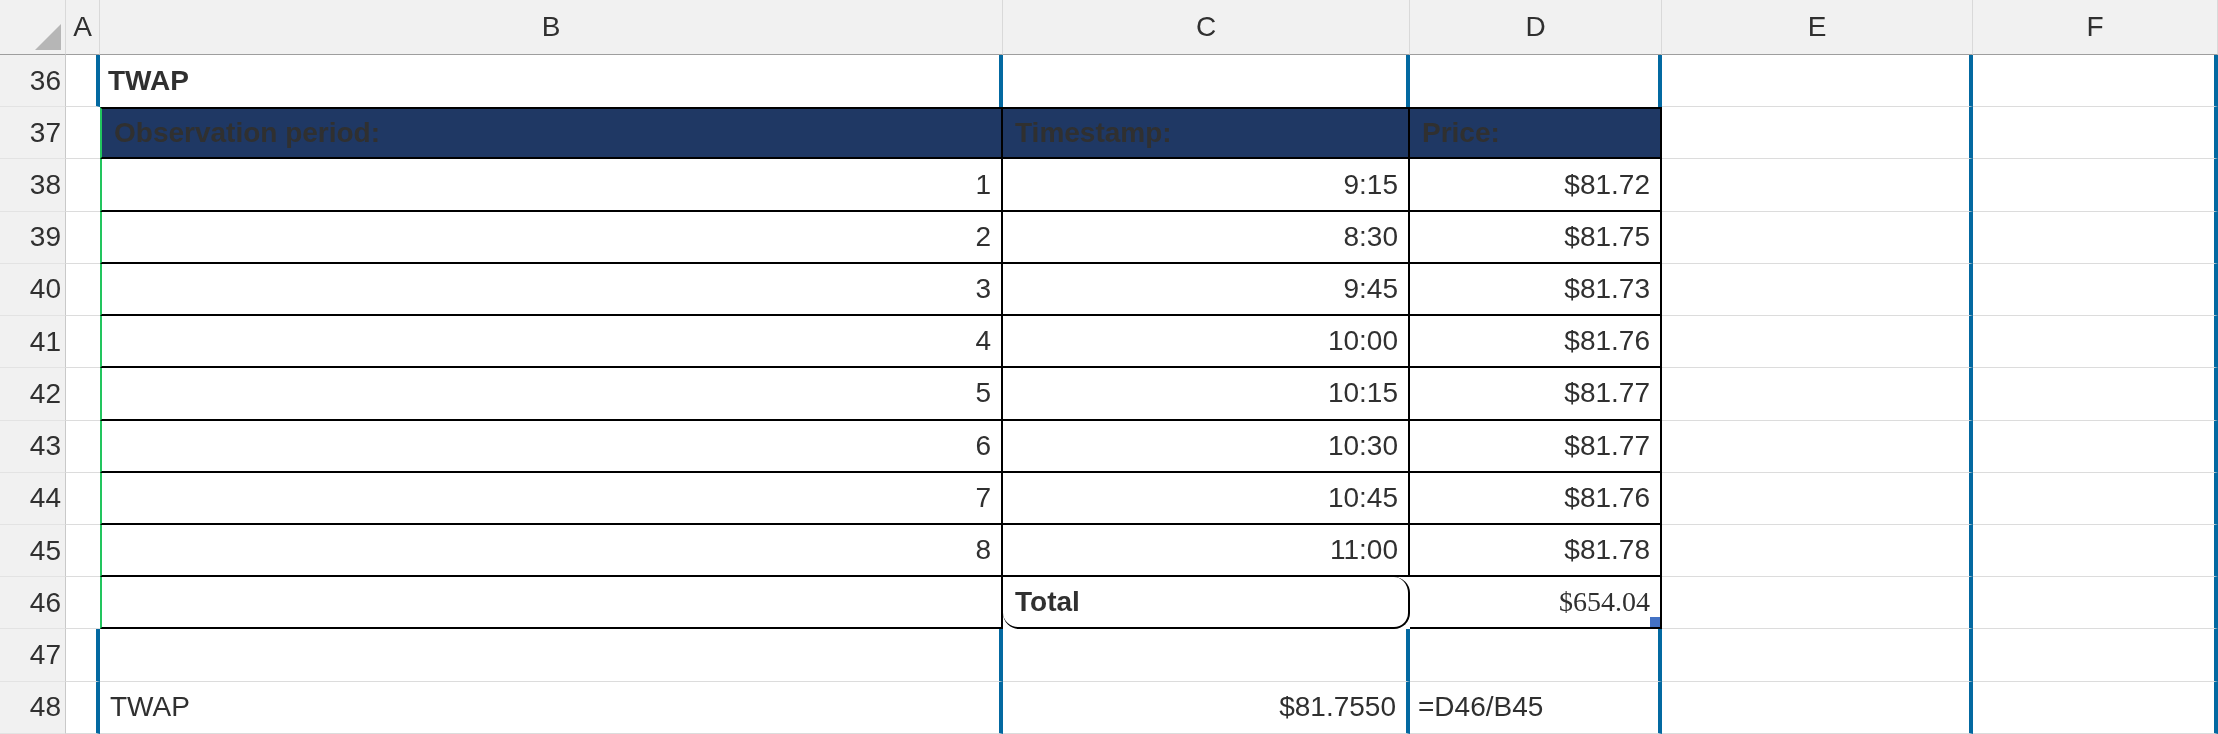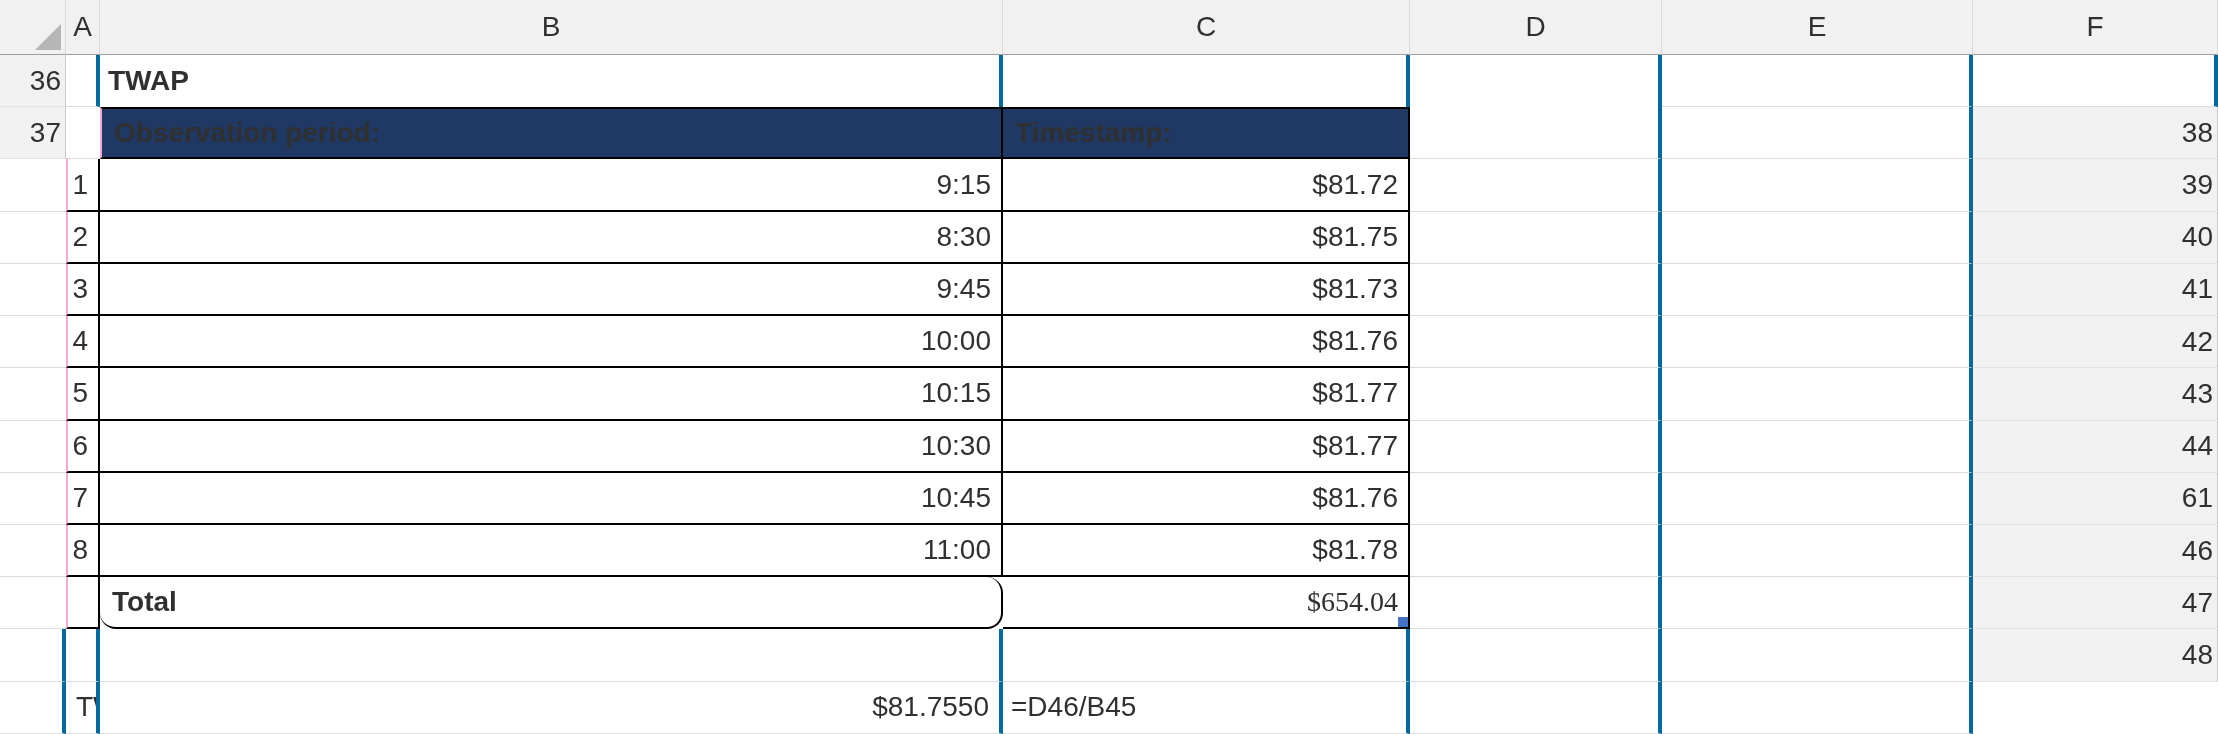--- a/index.html
+++ b/index.html
@@ -27,21 +27,21 @@
   .corner .tri{position:absolute;right:4px;bottom:4px;width:0;height:0;
       border-left:26px solid transparent;border-bottom:26px solid #b6b6b6;}
   .rh{background:#f1f1f1;border-right:1px solid #c9c9c9;border-bottom:1px solid #e3e3e3;
       justify-content:flex-end;padding-right:4px;font-size:26px;color:#3f3f3f;}
   
   .g{border-right:4px solid #0369a1;border-bottom:1px solid #dcdcdc;}
   .nb{border-bottom:none;}
   .nr{border-right:none;}
   
   .t{border-right:2px solid #000;border-bottom:2px solid #000;}
-  .tl{border-left:2px solid #f9a8d4;text-align:right;}
+  .tl{border-left:2px solid #22c55e;text-align:right;}
   .tt{border-top:2px solid #000;}
   .nav{background:#1F3864;color:#ffffff;font-weight:bold;}
   
   .ar{justify-content:flex-end;padding-right:10px;}
   .al{justify-content:flex-start;padding-left:12px;}
   .b{font-weight:bold;border-radius:16px;}
   .title{font-weight:bold;color:#1F3864;font-size:30px;padding-left:8px;}
   .relcell{position:relative;overflow:visible;font-family:Liberation Serif, serif;}
   .fill-handle{position:absolute;right:-2px;bottom:-2px;width:12px;height:12px;
       background:#4472C4;border-top:2px solid #fff;border-left:2px solid #fff;z-index:5;}
@@ -66,20 +66,21 @@
   <div class="g nb title">TWAP</div>
   <div class="g nb"></div>
   <div class="g nb"></div>
   <div class="g"></div>
   <div class="g"></div>
 
   <div class="rh">37</div>
   <div class="g nr"></div>
   <div class="t tl tt nav al">Observation period:</div>
   <div class="t tt nav al">Timestamp:</div>
+  <div class="t tt nav al">Price:</div>
   <div class="g"></div>
   <div class="g"></div>
 
   <div class="rh">38</div>
   <div class="g nr"></div>
   <div class="t tl ar">1</div>
   <div class="t ar">9:15</div>
   <div class="t ar">$81.72</div>
   <div class="g"></div>
   <div class="g"></div>
@@ -125,21 +126,21 @@
   <div class="g"></div>
 
   <div class="rh">44</div>
   <div class="g nr"></div>
   <div class="t tl ar">7</div>
   <div class="t ar">10:45</div>
   <div class="t ar">$81.76</div>
   <div class="g"></div>
   <div class="g"></div>
 
-  <div class="rh">61</div>
+  <div class="rh">45</div>
   <div class="g nr"></div>
   <div class="t tl ar">8</div>
   <div class="t ar">11:00</div>
   <div class="t ar">$81.78</div>
   <div class="g"></div>
   <div class="g"></div>
 
   <div class="rh">46</div>
   <div class="g nr"></div>
   <div class="t tl"></div>

